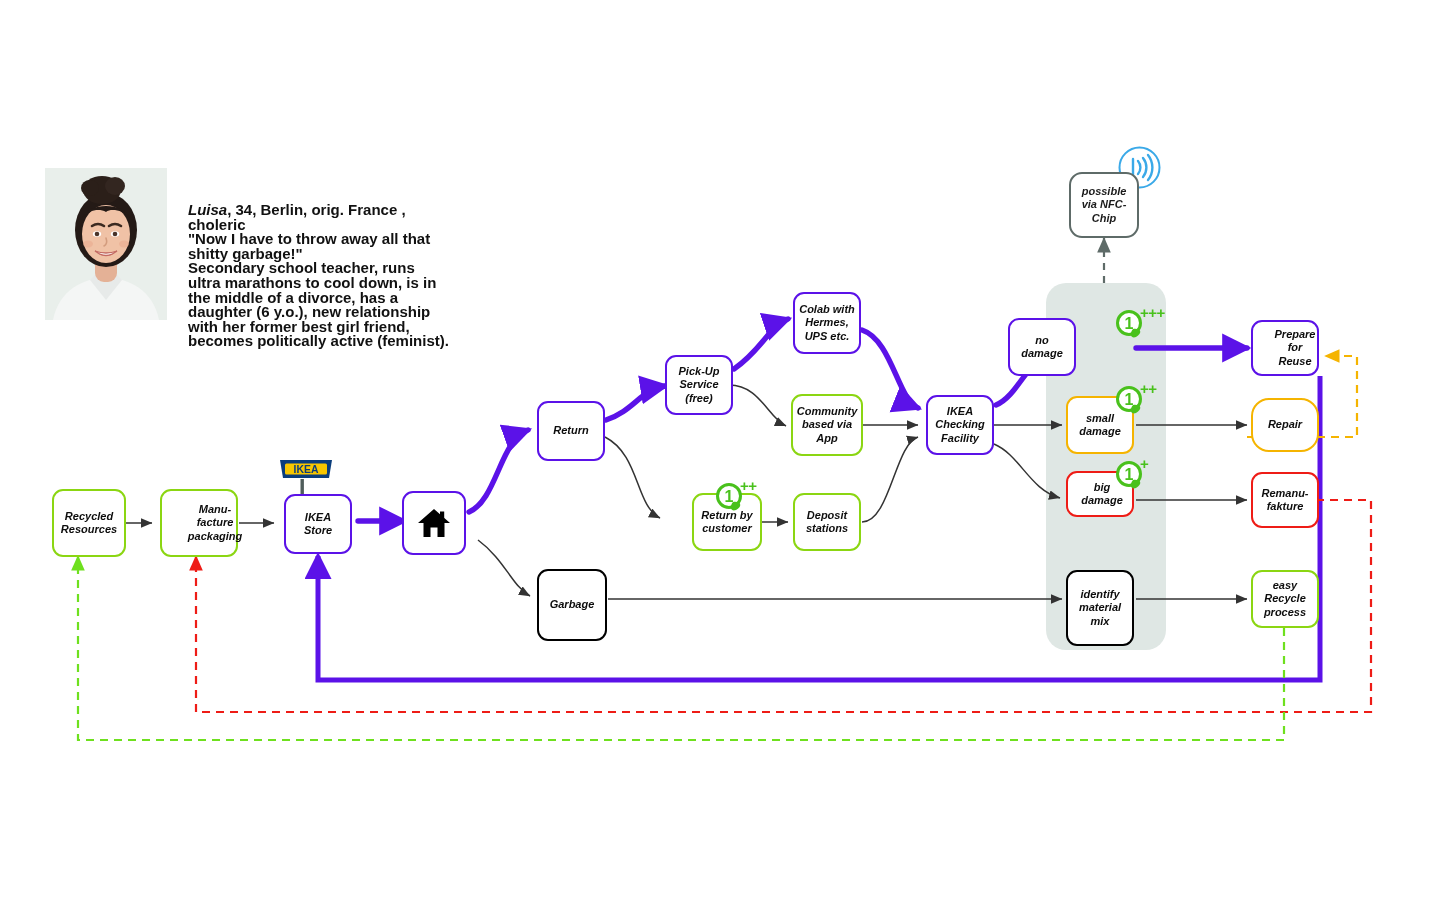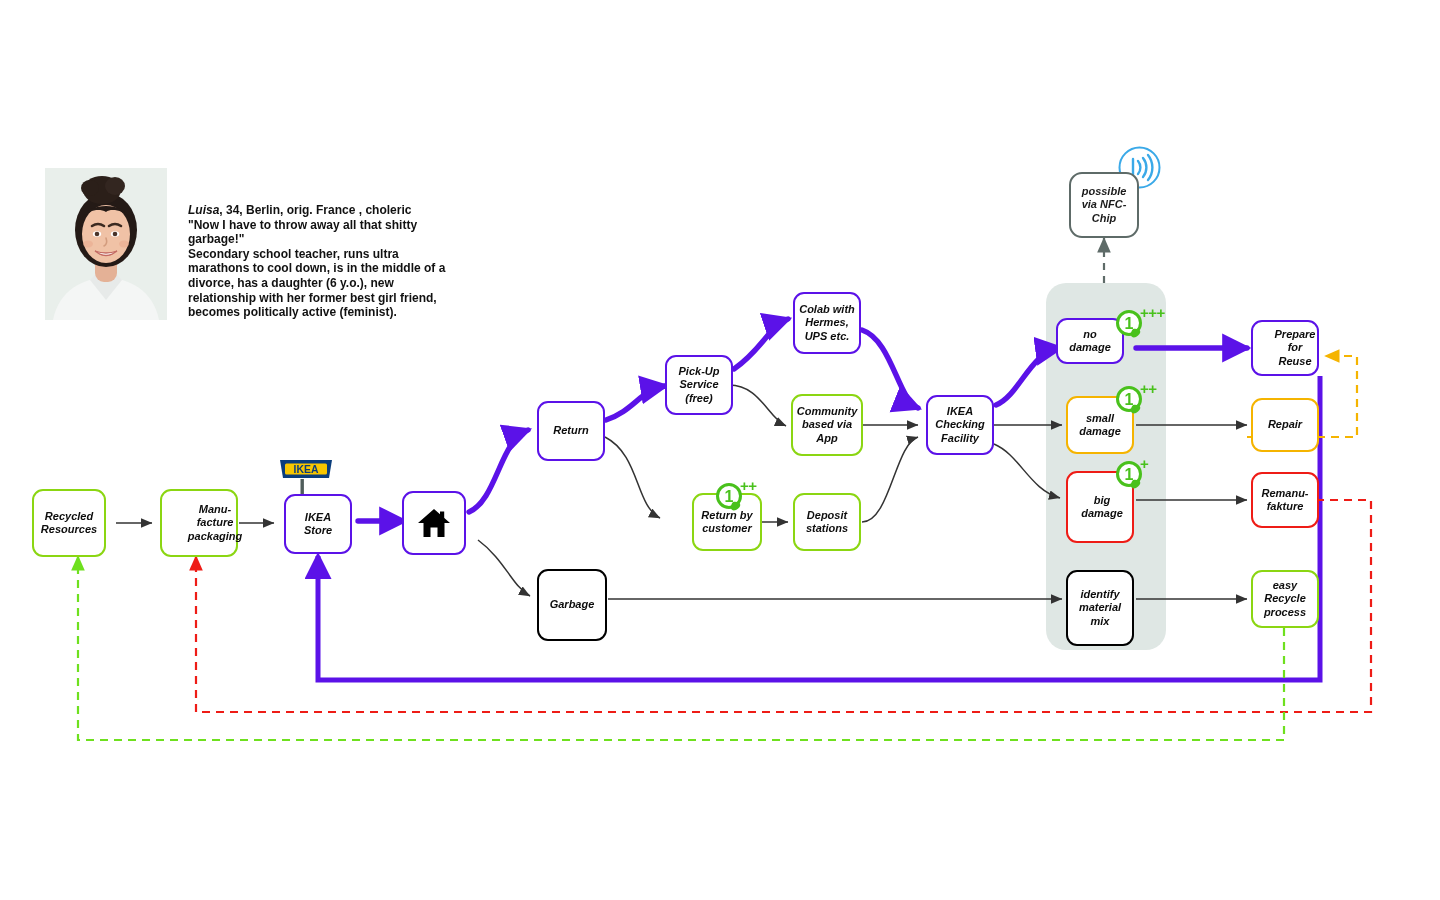--- a/index.html
+++ b/index.html
@@ -5,21 +5,21 @@
 <style>
   html,body{margin:0;padding:0;background:#ffffff;}
   body{font-family:"Liberation Sans", sans-serif;}
   #stage{position:relative;width:1440px;height:900px;background:#fff;overflow:hidden;}
 
   
   #persona-photo{position:absolute;left:45px;top:168px;width:122px;height:152px;overflow:hidden;
      background:linear-gradient(180deg,#e8eeea 0%,#e2e9e5 55%,#eef2f0 100%);}
   #persona-photo svg{display:block;}
   #persona-text{position:absolute;left:188px;top:203px;width:262px;
-     font-size:12px;line-height:14.6px;font-weight:bold;color:#111;}
+     font-size:15px;line-height:14.6px;font-weight:bold;color:#111;}
   #persona-text .nm{font-style:italic;}
 
   
   #wires{position:absolute;left:0;top:0;width:1440px;height:900px;}
 
   
   .node{position:absolute;box-sizing:border-box;background:#fff;border-radius:11px;
      display:flex;align-items:center;justify-content:center;text-align:center;
      font-style:italic;font-weight:bold;color:#0d0d0d;line-height:13.4px;font-size:11px;
      padding:2px 4px;}
@@ -170,21 +170,21 @@
       <circle cx="22.5" cy="22.5" r="20" fill="#fff" stroke="#3aa9e8" stroke-width="2"></circle>
       <g stroke="#3aa9e8" stroke-width="2.4" fill="none" stroke-linecap="round">
         <path d="M16 14 L16 31"></path>
         <path d="M21 16 a10 10 0 0 1 0 13"></path>
         <path d="M26 13 a15 15 0 0 1 0 19"></path>
         <path d="M31 10 a20 20 0 0 1 0 25"></path>
       </g>
     </svg>
   </div>
 
-  <div class="node n-green" style="left:32px;top:489px;width:74px;height:68px;">Recycled Resources</div>
+  <div class="node n-green" style="left:52px;top:489px;width:74px;height:68px;">Recycled Resources</div>
 
   <div class="node n-green" style="left:160px;top:489px;width:78px;height:68px;padding-left:36px;">Manu- facture packaging</div>
 
   <div class="node n-purple" style="left:284px;top:494px;width:68px;height:60px;">IKEA Store</div>
 
   <div class="node n-purple" style="left:402px;top:491px;width:64px;height:64px;">
     <svg width="34" height="34" viewBox="0 0 34 34">
       <path d="M17 3 L33 17 L27.5 17 L27.5 31 L20.5 31 L20.5 21.5 L13.5 21.5 L13.5 31 L6.5 31 L6.5 17 L1 17 Z" fill="#000"></path>
       <rect x="23" y="5.5" width="4.2" height="7" fill="#000"></rect>
     </svg>
@@ -199,31 +199,31 @@
   <div class="node n-green" style="left:791px;top:394px;width:72px;height:62px;">Community based via App</div>
 
   <div class="node n-green" style="left:664px;top:493px;width:70px;height:58px;margin-left:28px;">Return by customer</div>
 
   <div class="node n-green" style="left:793px;top:493px;width:68px;height:58px;">Deposit stations</div>
 
   <div class="node n-black" style="left:537px;top:569px;width:70px;height:72px;">Garbage</div>
 
   <div class="node n-purple" style="left:926px;top:395px;width:68px;height:60px;">IKEA Checking Facility</div>
 
-  <div class="node n-purple" style="left:1056px;top:318px;width:68px;height:46px;">no damage</div>
+  <div class="node n-purple" style="left:1008px;top:318px;width:68px;height:58px;">no damage</div>
 
   <div class="node n-orange" style="left:1066px;top:396px;width:68px;height:58px;">small damage</div>
 
-  <div class="node n-red" style="left:1066px;top:471px;width:68px;height:72px;padding-left:8px;">big damage</div>
+  <div class="node n-red" style="left:1066px;top:471px;width:68px;height:46px;padding-left:8px;">big damage</div>
 
   <div class="node n-black" style="left:1066px;top:570px;width:68px;height:76px;">identify material mix</div>
 
   <div class="node n-purple" style="left:1251px;top:320px;width:68px;height:56px;padding-left:24px;">Prepare for Reuse</div>
 
-  <div class="node n-orange" style="left:1251px;top:398px;width:68px;height:54px;">Repair</div>
+  <div class="node n-orange" style="left:1251px;top:398px;width:68px;height:54px;border-radius:18px;">Repair</div>
 
   <div class="node n-red" style="left:1251px;top:472px;width:68px;height:56px;">Remanu- fakture</div>
 
   <div class="node n-green" style="left:1251px;top:570px;width:68px;height:58px;">easy Recycle process</div>
 
   <div class="node n-gray" style="left:1069px;top:172px;width:70px;height:66px;">possible via NFC-Chip</div>
 
   <div class="ecobadge" style="left:714px;top:480px;">
     <svg width="34" height="34" viewBox="0 0 34 34">
       <circle cx="15" cy="16" r="11.5" fill="#fff" stroke="#49c11c" stroke-width="3"></circle>

